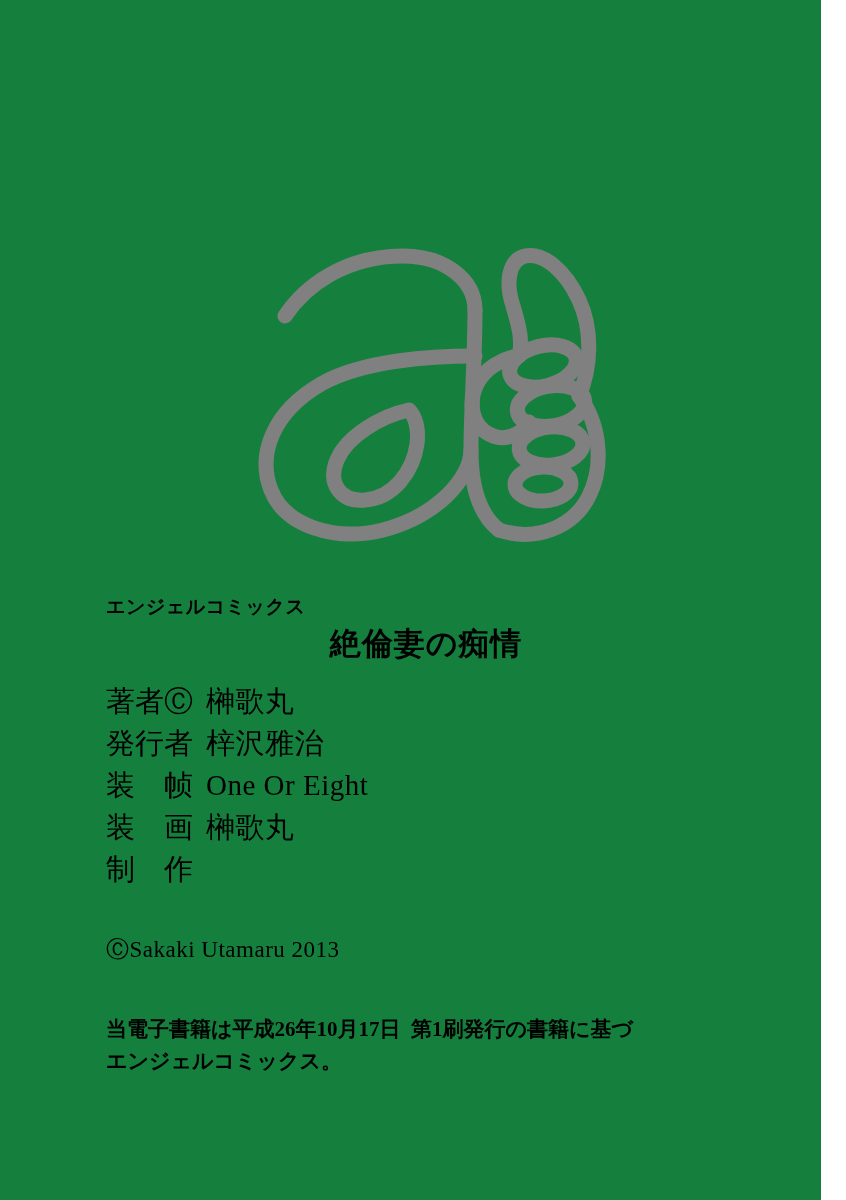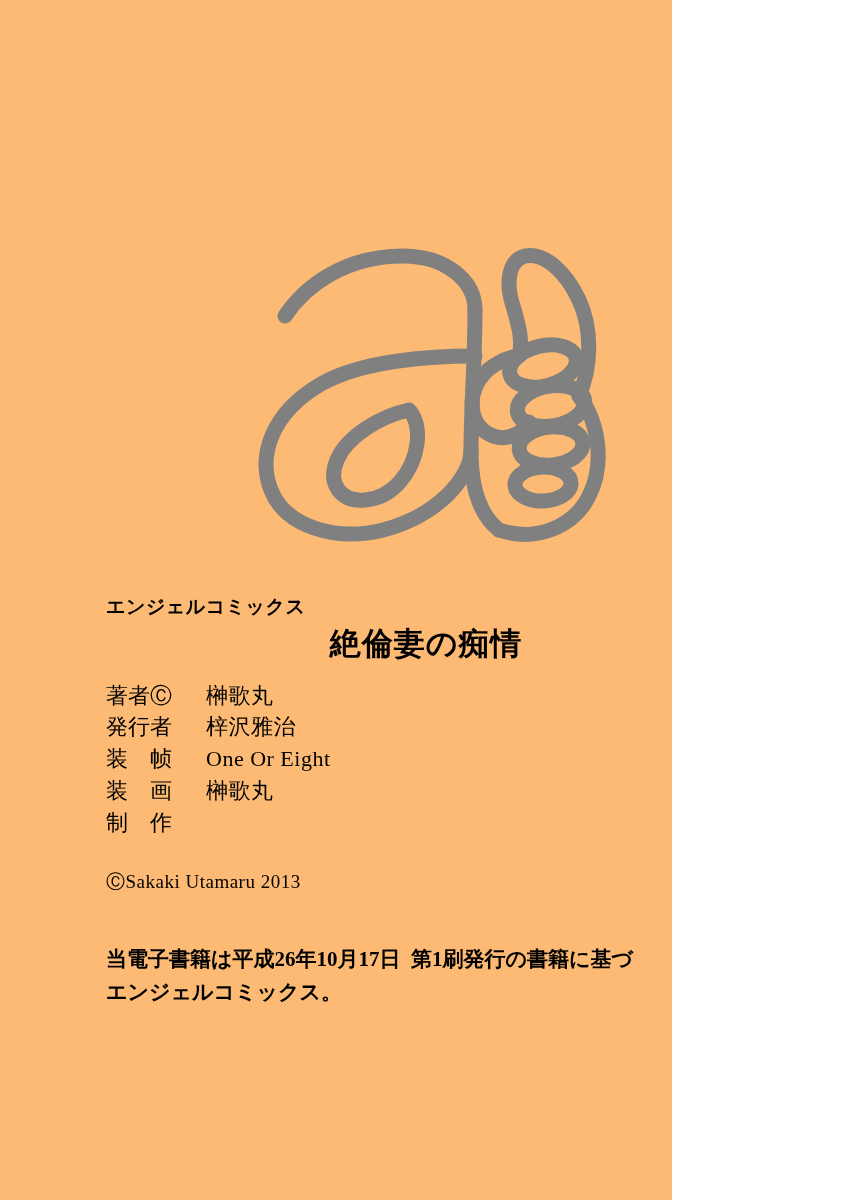--- a/index.html
+++ b/index.html
@@ -10,24 +10,24 @@
   body {
     width: 846px;
     height: 1200px;
     font-family: "Liberation Serif", serif;
     color: #000000;
     position: relative;
     overflow: hidden;
   }
 
   .page {
-    width: 672px;
+    width: 821px;
     height: 1200px;
     position: relative;
-    background: #fdba74;
+    background: #15803d;
   }
 
   .logo-area {
     position: absolute;
     left: 0;
     top: 150px;
     width: 846px;
     height: 430px;
     display: flex;
     align-items: center;
@@ -62,42 +62,42 @@
 
   .credits {
     margin: 0;
     padding: 0;
     list-style: none;
   }
 
   .credit-row {
     display: flex;
     align-items: flex-end;
-    font-size: 22px;
+    font-size: 29px;
     line-height: 1.45;
     font-family: "Liberation Serif", serif;
   }
 
   .credit-role {
     width: 100px;
     flex: 0 0 100px;
     font-family: "Liberation Serif", serif;
     letter-spacing: 0px;
     white-space: pre;
   }
 
   .credit-value {
     font-family: "Liberation Serif", serif;
     letter-spacing: 0.5px;
   }
 
   .copyright {
-    margin-top: 30px;
+    margin-top: 44px;
     font-family: "Liberation Serif", serif;
-    font-size: 19px;
+    font-size: 23px;
     letter-spacing: 0.5px;
   }
 
   .note {
     margin-top: 48px;
     font-family: "Liberation Serif", serif;
     font-size: 21px;
     line-height: 1.55;
     max-width: 620px;
   }

